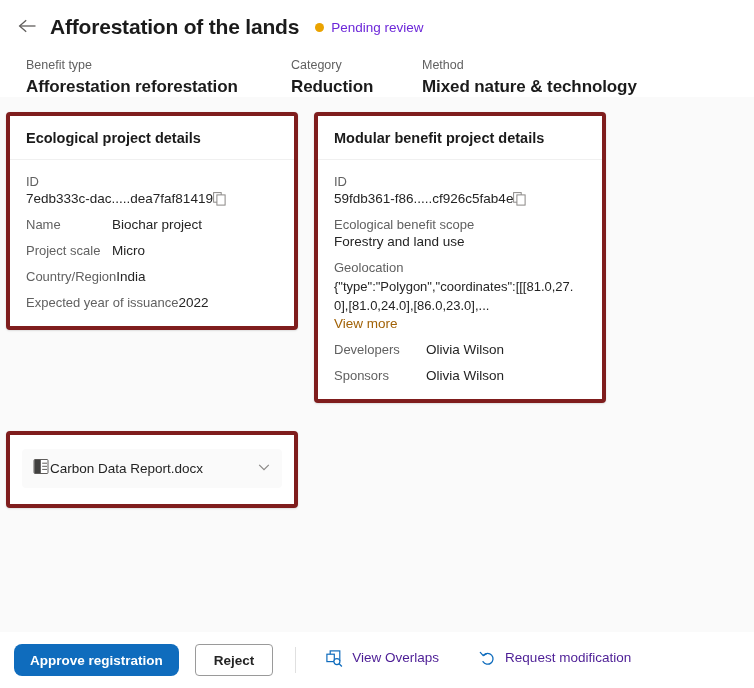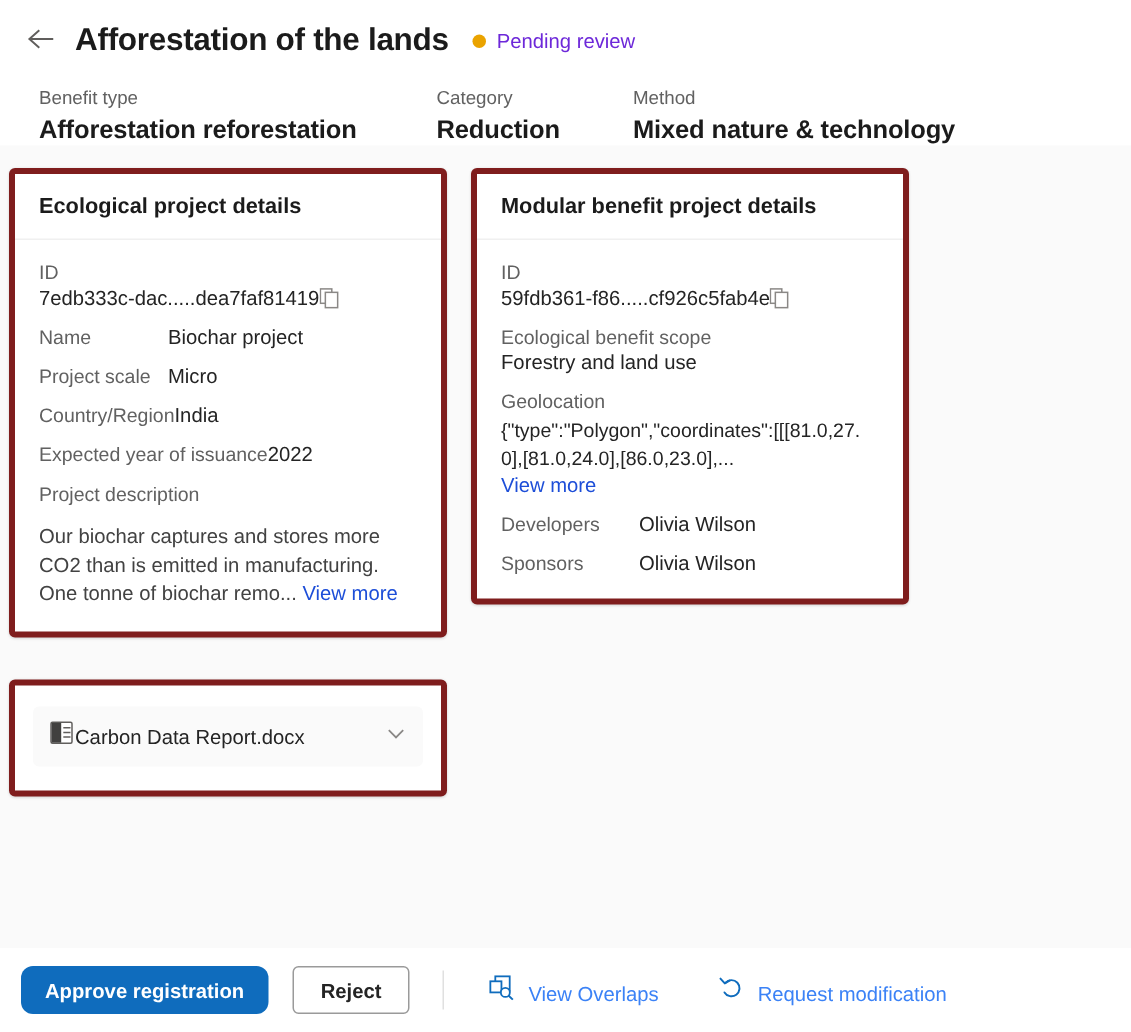--- a/index.html
+++ b/index.html
@@ -177,21 +177,21 @@
     line-height: 19px;
     margin-top: 9px;
   }
   .geo-text {
     font-size: 13px;
     color: #242424;
     line-height: 19px;
     word-break: break-all;
   }
   .link {
-    color: #1d4ed8;
+    color: #a16207;
     font-size: 13.5px;
     cursor: pointer;
   }
   .link-block {
     display: block;
     margin-top: 1px;
   }
 
   
   .files-card {
@@ -275,27 +275,27 @@
     font-family: "Liberation Sans", sans-serif;
   }
   .v-divider {
     width: 1px;
     height: 26px;
     background: #e0e0e0;
     margin-left: 22px;
   }
   .cmd-btn {
     display: flex;
-    align-items: flex-end;
+    align-items: flex-start;
     gap: 9px;
     background: transparent;
     border: none;
     cursor: pointer;
     font-size: 13.5px;
-    color: #3b82f6;
+    color: #4c1d95;
     padding: 4px 6px;
     font-family: "Liberation Sans", sans-serif;
   }
   .cmd-btn.first { margin-left: 24px; }
   .cmd-btn.second { margin-left: 28px; }
 </style>
 </head>
 <body>
 
 <div class="page">
@@ -367,27 +367,20 @@
           <div class="field inline">
             <span class="f-label">Country/Region</span>
             <span class="f-value">India</span>
           </div>
 
           <div class="field inline">
             <span class="f-label">Expected year of issuance</span>
             <span class="f-value">2022</span>
           </div>
 
-          <div class="field">
-            <span class="f-label">Project description</span>
-            <div class="desc">
-              <span>Our biochar captures and stores more CO2 than is emitted in manufacturing. One tonne of biochar remo...</span>
-              <span class="link">View more</span>
-            </div>
-          </div>
 
         </div>
       </div>
 
       <div class="card card-right">
         <div class="card-head">Modular benefit project details</div>
         <div class="card-body">
 
           <div class="field stacked">
             <span class="f-label">ID</span>

